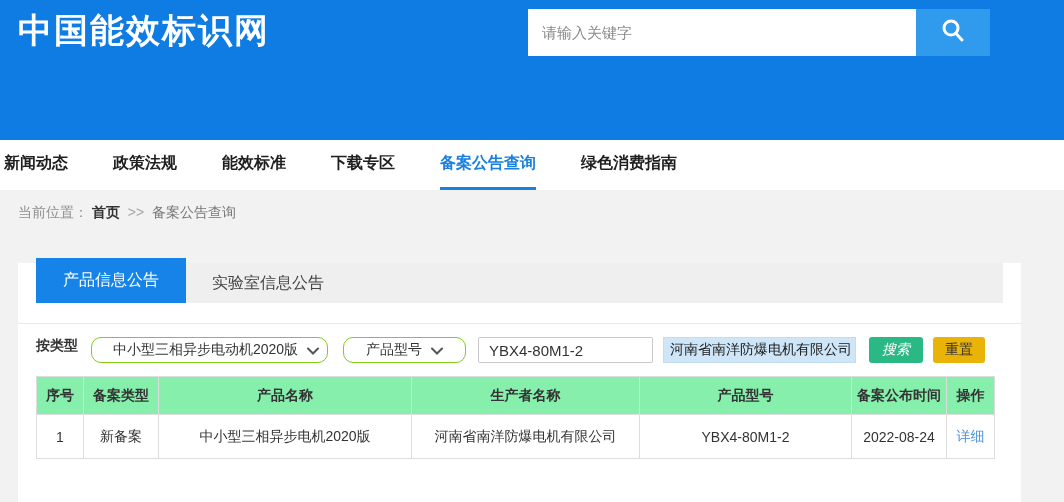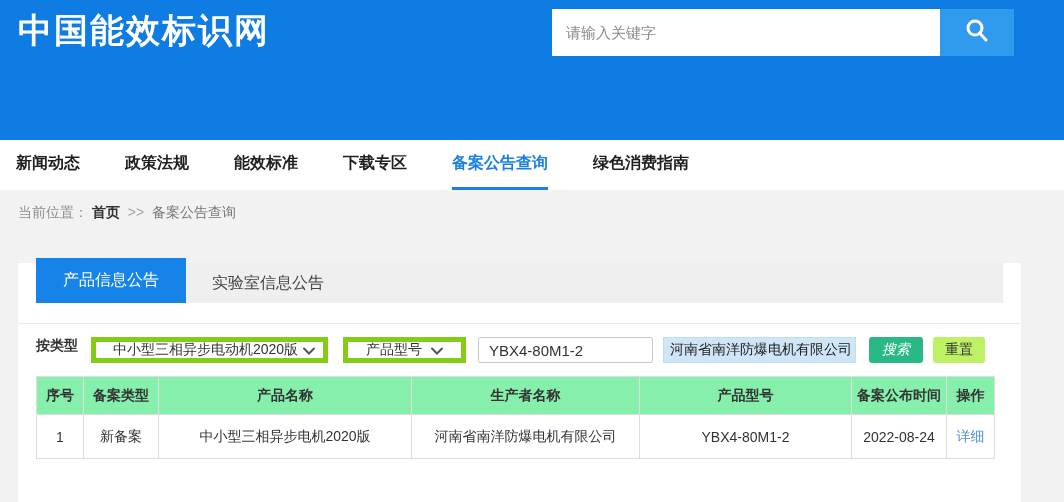--- a/index.html
+++ b/index.html
@@ -3,29 +3,29 @@
 <meta charset="utf-8">
 <style>
   * { margin:0; padding:0; box-sizing:border-box; }
   html,body { width:1064px; height:502px; overflow:hidden;
     font-family:"Liberation Sans","DejaVu Sans",sans-serif; background:#f2f2f3; }
 
   
   .header { position:relative; height:140px; background:#0e7ce2; }
   .site-title { position:absolute; left:18px; top:8px; color:#ffffff;
     font-size:34px; font-weight:bold; letter-spacing:2px; }
-  .search-box { position:absolute; left:552px; top:9px; display:flex; height:47px; }
+  .search-box { position:absolute; left:528px; top:9px; display:flex; height:47px; }
   .search-input { width:388px; height:47px; border:none; outline:none;
     padding:0 14px; font-size:15px; color:#333; background:#fff; }
   .search-input::placeholder { color:#8a8a8a; }
   .search-btn { width:74px; height:47px; background:#309aec; border:none;
     display:flex; align-items:center; justify-content:center; cursor:pointer; }
 
   
-  .nav { height:50px; background:#ffffff; display:flex; gap:45px; padding-left:16px; }
+  .nav { height:50px; background:#ffffff; display:flex; gap:45px; padding-left:4px; }
   .nav-item { font-size:16px; font-weight:600; color:#1f1f1f; height:50px;
     line-height:46px; cursor:pointer; white-space:nowrap; }
   .nav-item.active { color:#1a80e0; border-bottom:3px solid #1a80e0; }
 
   
   .breadcrumb { height:50px; padding:14px 0 0 18px; font-size:14px; color:#999; }
   .bc-prefix { color:#8f8f8f; }
   .bc-home { color:#333; font-weight:bold; }
   .bc-sep { color:#a5a5a5; margin:0 4px; }
   .bc-current { color:#777; }
@@ -39,38 +39,38 @@
   .tab { display:flex; align-items:center; justify-content:center;
     font-size:16px; cursor:pointer; }
   .tab.active { width:150px; height:45px; background:#1583e8; color:#ffffff; }
   .tab.inactive { width:164px; height:40px; color:#444; }
 
   .card-sep { border-top:1px solid #e9e9e9; margin-top:20px; }
 
   
   .filter-row { margin:13px 18px 11px; display:flex; align-items:flex-start; height:26px; }
   .filter-label { font-size:14px; font-weight:bold; color:#333; margin-right:13px; }
-  .fake-select { height:26px; border:5px solid #84cc16; border-radius:0;
+  .fake-select { height:26px; border:1px solid #84cc16; border-radius:10px;
     background:#fff; display:flex; align-items:center; font-size:14px;
     color:#333; cursor:pointer; }
   .sel-type { width:237px; padding:0 8px 0 12px; }
   .sel-type .sel-text { flex:1; text-align:center; }
   .sel-field { width:123px; margin-left:15px; justify-content:center; gap:9px; }
   .chev { flex:0 0 auto; }
   .input-model { width:175px; height:26px; margin-left:12px;
     border:1px solid #c9c9c9; border-radius:2px; padding:0 10px;
     font-size:15px; color:#333; outline:none; }
   .company-field { width:193px; height:26px; margin-left:10px;
     background:#cfe6f8; border:1px solid #c2dcf0; display:flex; align-items:center;
     padding-left:6px; font-size:14px; color:#1a1a1a; overflow:hidden;
     white-space:nowrap; cursor:text; }
   .btn { height:26px; border:none; border-radius:3px; font-size:14px;
     cursor:pointer; font-family:inherit; }
   .btn-search { width:54px; margin-left:13px; background:#2ab884; color:#fff;font-style:italic; }
-  .btn-reset { width:52px; margin-left:10px; background:#bef264; color:#333; }
+  .btn-reset { width:52px; margin-left:10px; background:#eab308; color:#333; }
 
   
   table.results { margin:13px 18px 0; border-collapse:collapse;
     width:958px; table-layout:fixed; }
   .results th { height:38px; background:#86efac; border:1px solid #dddddd;
     font-size:14px; color:#333; font-weight:bold; text-align:center;margin-top:36px; }
   .results td { height:44px; border:1px solid #dddddd; background:#fff;
     font-size:14px; color:#333; text-align:center; white-space:nowrap;
     overflow:hidden; }
   .detail-link { color:#4e93d9; text-decoration:none; cursor:pointer; }

